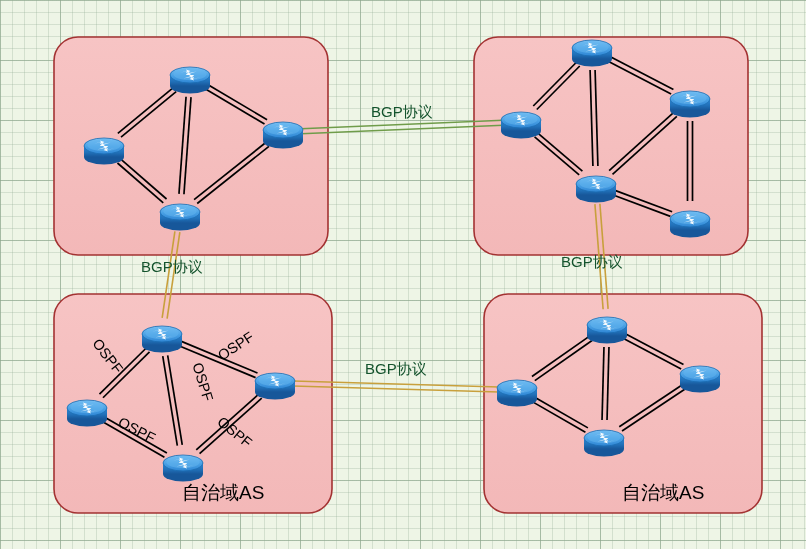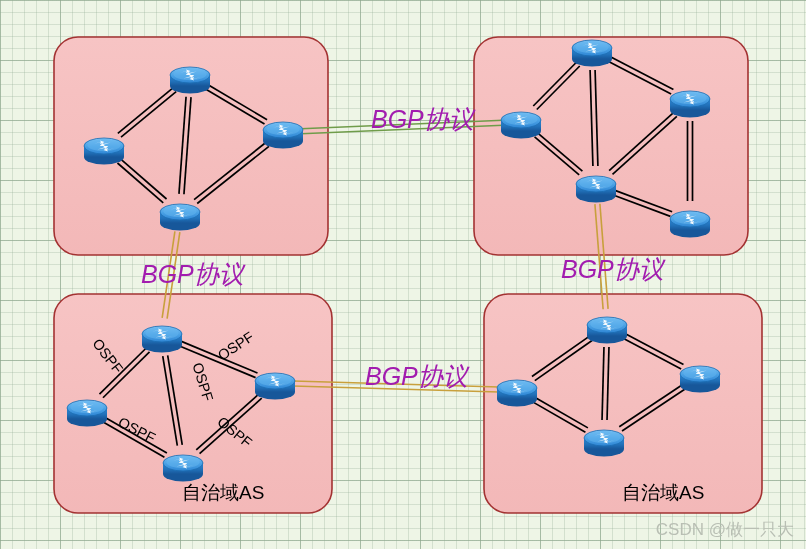--- a/index.html
+++ b/index.html
@@ -26,24 +26,23 @@
     position:absolute;
     font-size:19px;
     color:#000;
     font-weight:400;
     white-space:nowrap;
     letter-spacing:0px;
     margin-left:44px;
   }
   .bgp-label{
     position:absolute;
-    font-size:25px;
-    color:#a21caf;
-    white-space:nowrap;
-    font-style:italic;
+    font-size:15px;
+    color:#14532d;
+    white-space:nowrap;
   }
   .ospf-label{
     position:absolute;
     font-size:14.5px;
     color:#000;
     white-space:nowrap;
     transform-origin:center center;
   }
   .watermark{
     position:absolute;
@@ -232,14 +231,13 @@
       <div class="bgp-label" style="left: 141px; top: 258px;">BGP协议</div>
       <div class="bgp-label" style="left: 561px; top: 253px;">BGP协议</div>
       <div class="bgp-label" style="left: 365px; top: 360px;">BGP协议</div>
       <div class="ospf-label" style="left: 88px; top: 348px; transform: rotate(52deg);">OSPF</div>
       <div class="ospf-label" style="left: 216px; top: 338px; transform: rotate(-33deg);">OSPF</div>
       <div class="ospf-label" style="left: 183px; top: 374px; transform: rotate(73deg);">OSPF</div>
       <div class="ospf-label" style="left: 117px; top: 422px; transform: rotate(27deg);">OSPF</div>
       <div class="ospf-label" style="left: 215px; top: 424px; transform: rotate(39deg);">OSPF</div>
     </div>
 
-  <div class="watermark">CSDN @做一只大</div>
 </div>
 
 </body></html>

